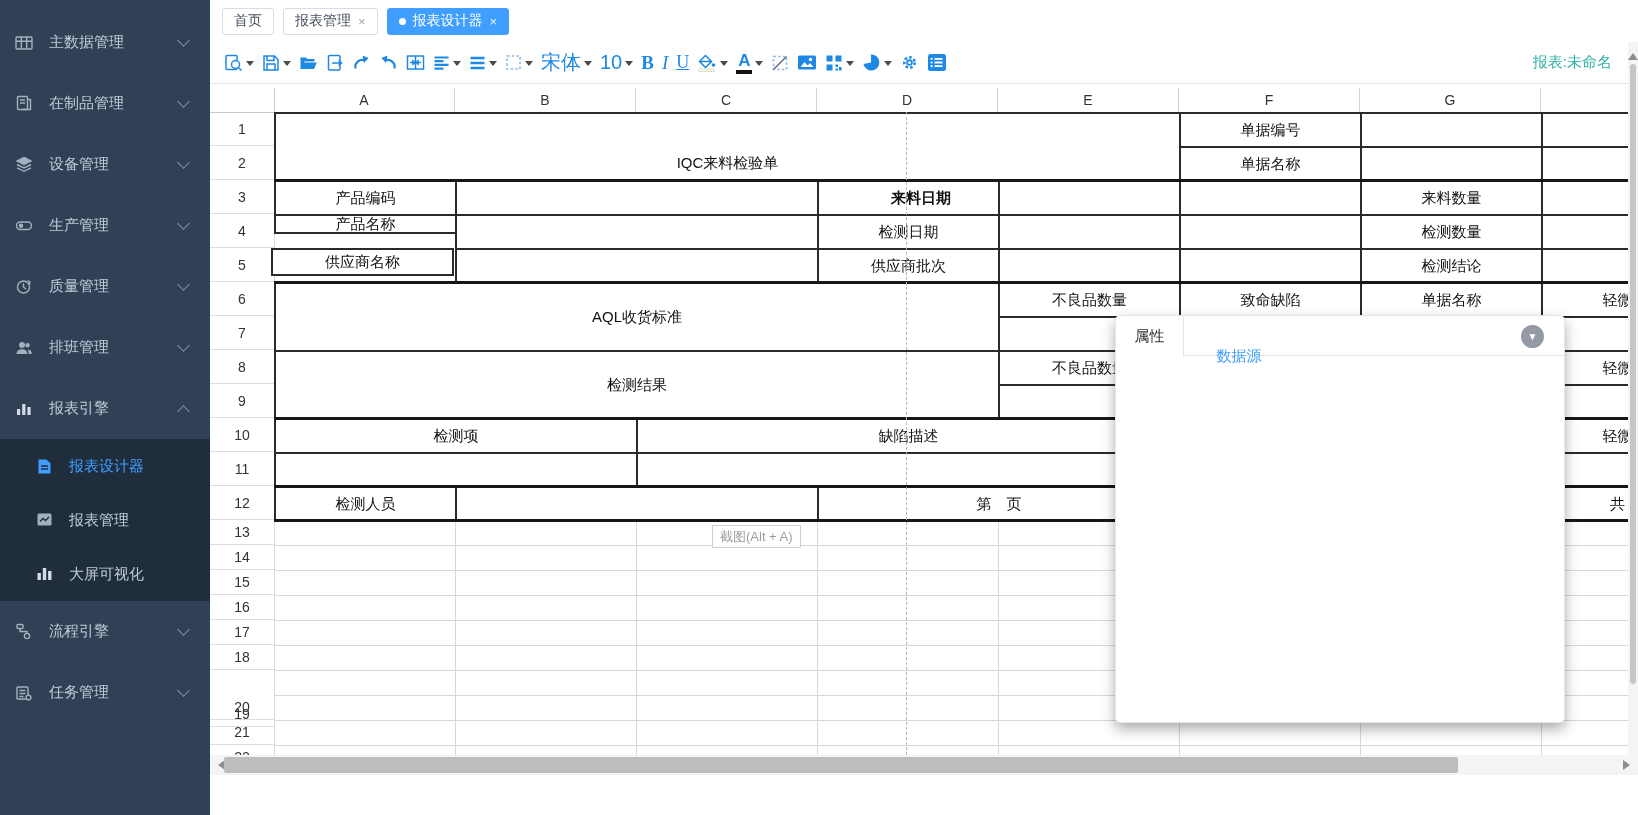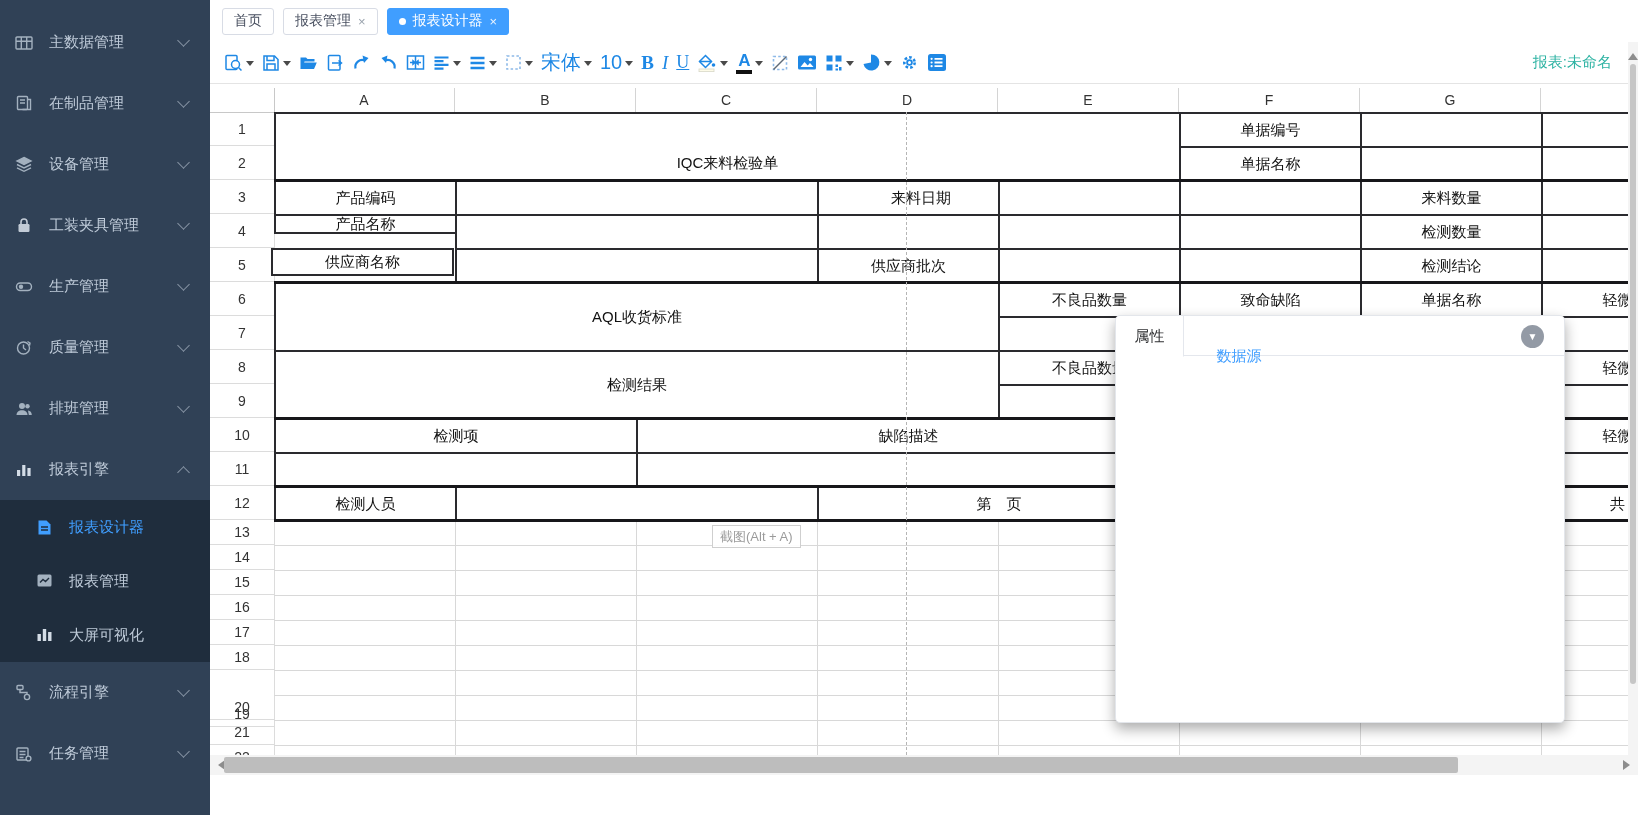--- a/index.html
+++ b/index.html
@@ -143,30 +143,20 @@
             <g stroke="#a3b1bf" stroke-width="1.4" fill="none">
               <path d="M9 1.5L16 5 9 8.5 2 5z" fill="#a3b1bf"></path>
               <path d="M2 8.5l7 3.5 7-3.5M2 11.8l7 3.5 7-3.5"></path>
             </g>
           </svg>
       </span>
       <span>设备管理</span>
       <span class="chev"></span>
     </div>
 
-    <div class="mi">
-      <span class="ico">
-        <svg width="18" height="17" viewBox="0 0 18 17">
-            <rect x="3.5" y="7" width="11" height="8" rx="1.2" fill="#c2cbd6"></rect>
-            <path d="M6 7V5a3 3 0 0 1 6 0v2" stroke="#c2cbd6" stroke-width="1.6" fill="none"></path>
-          </svg>
-      </span>
-      <span>工装夹具管理</span>
-      <span class="chev"></span>
-    </div>
 
     <div class="mi">
       <span class="ico">
         <svg width="18" height="15" viewBox="0 0 18 15">
             <rect x="1.5" y="4" width="15" height="7.5" rx="3.75" stroke="#a3b1bf" stroke-width="1.4" fill="none"></rect>
             <circle cx="6" cy="7.75" r="2.2" fill="#a3b1bf"></circle>
           </svg>
       </span>
       <span>生产管理</span>
       <span class="chev"></span>
@@ -518,28 +508,29 @@
     <div class="fc" style="left:64px;top:24px;width:907px;height:70px;padding-top:32px;">IQC来料检验单</div>
     <div class="fc" style="left:969px;top:24px;width:183px;height:36px;">单据编号</div>
     <div class="fc" style="left:1150px;top:24px;width:183px;height:36px;"></div>
     <div class="fc" style="left:1331px;top:24px;width:183px;height:36px;"></div>
     <div class="fc" style="left:969px;top:58px;width:183px;height:36px;">单据名称</div>
     <div class="fc" style="left:1150px;top:58px;width:183px;height:36px;"></div>
     <div class="fc" style="left:1331px;top:58px;width:183px;height:36px;"></div>
 
     <div class="fc" style="left:64px;top:92px;width:183px;height:36px;">产品编码</div>
     <div class="fc" style="left:245px;top:92px;width:364px;height:36px;"></div>
-    <div class="fc" style="left:607px;top:92px;width:208px;height:36px;">来料日期</div>
+    <div class="fc" style="left:607px;top:92px;width:208px;height:36px;font-weight:bold;">来料日期</div>
     <div class="fc" style="left:788px;top:92px;width:183px;height:36px;"></div>
     <div class="fc" style="left:969px;top:92px;width:183px;height:36px;"></div>
     <div class="fc" style="left:1150px;top:92px;width:183px;height:36px;">来料数量</div>
     <div class="fc" style="left:1331px;top:92px;width:183px;height:36px;"></div>
 
     <div class="fc" style="left:64px;top:126px;width:183px;height:20px;">产品名称</div>
     <div class="fc" style="left:245px;top:126px;width:364px;height:36px;"></div>
+    <div class="fc" style="left:607px;top:126px;width:183px;height:36px;">检测日期</div>
     <div class="fc" style="left:788px;top:126px;width:183px;height:36px;"></div>
     <div class="fc" style="left:969px;top:126px;width:183px;height:36px;"></div>
     <div class="fc" style="left:1150px;top:126px;width:183px;height:36px;">检测数量</div>
     <div class="fc" style="left:1331px;top:126px;width:183px;height:36px;"></div>
 
     <div class="fc" style="left:61px;top:160px;width:183px;height:28px;">供应商名称</div>
     <div class="fc" style="left:245px;top:160px;width:364px;height:36px;"></div>
     <div class="fc" style="left:607px;top:160px;width:183px;height:36px;">供应商批次</div>
     <div class="fc" style="left:788px;top:160px;width:183px;height:36px;"></div>
     <div class="fc" style="left:969px;top:160px;width:183px;height:36px;"></div>

